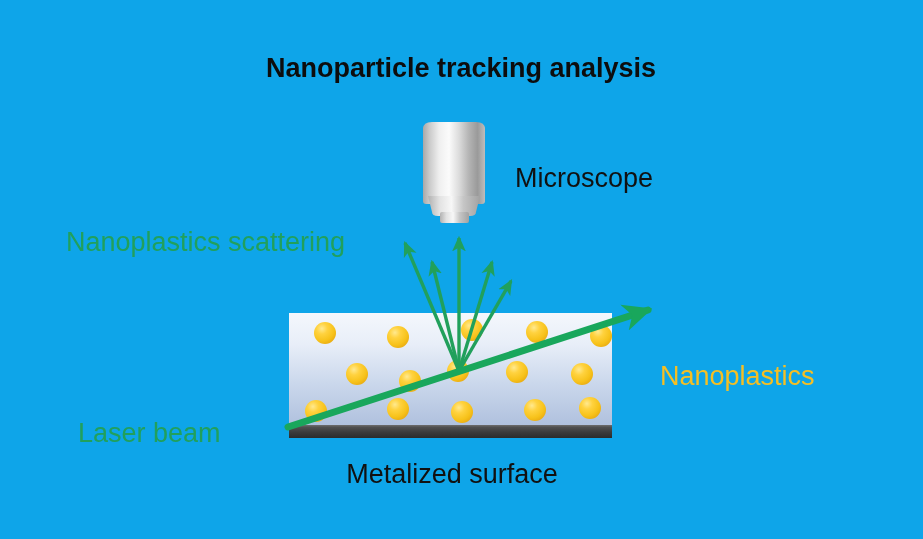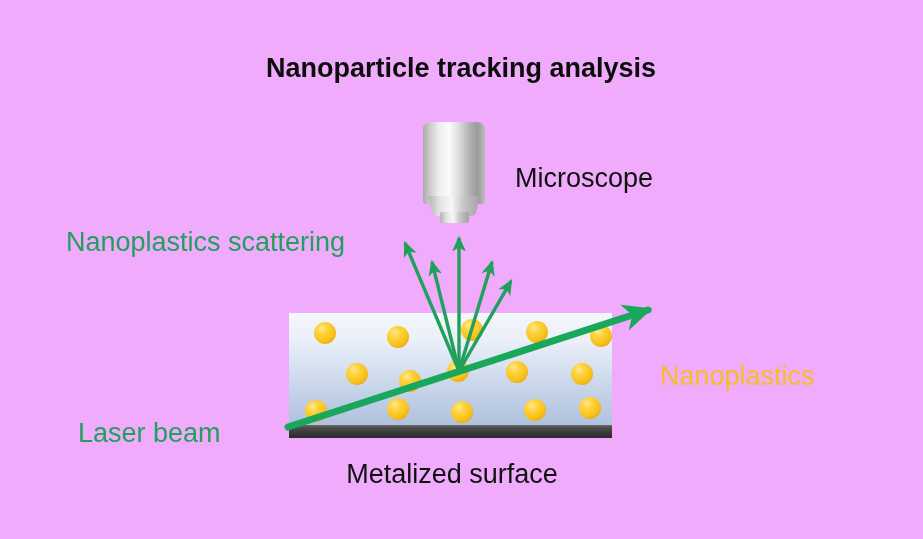--- a/index.html
+++ b/index.html
@@ -8,21 +8,21 @@
     padding: 0;
     background: #ffffff;
   }
   body {
     font-family: "Liberation Sans", sans-serif;
   }
   #figure {
     position: relative;
     width: 923px;
     height: 539px;
-    background: #f0abfc;
+    background: #0ea5e9;
     overflow: hidden;
   }
   #figure-svg {
     position: absolute;
     left: 0;
     top: 0;
     width: 923px;
     height: 539px;
   }
   .title-text {

